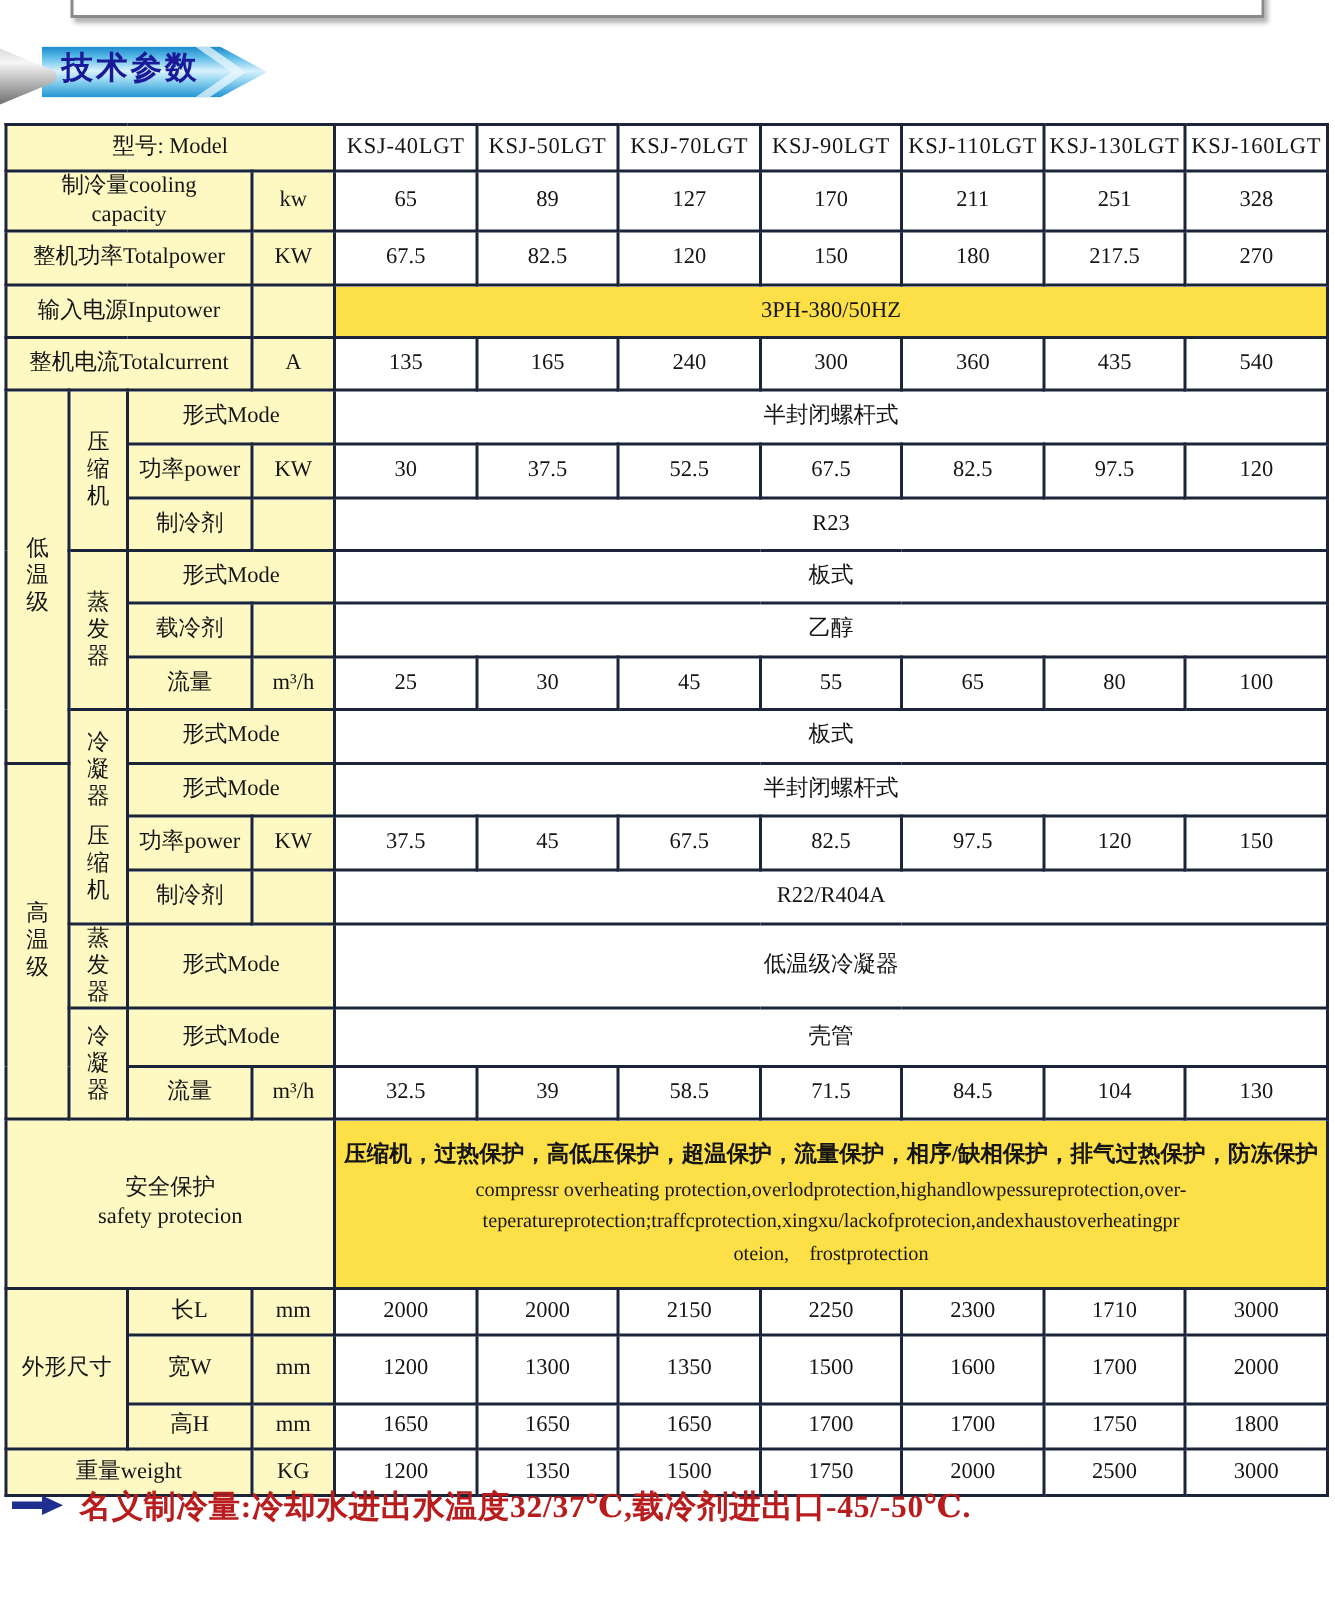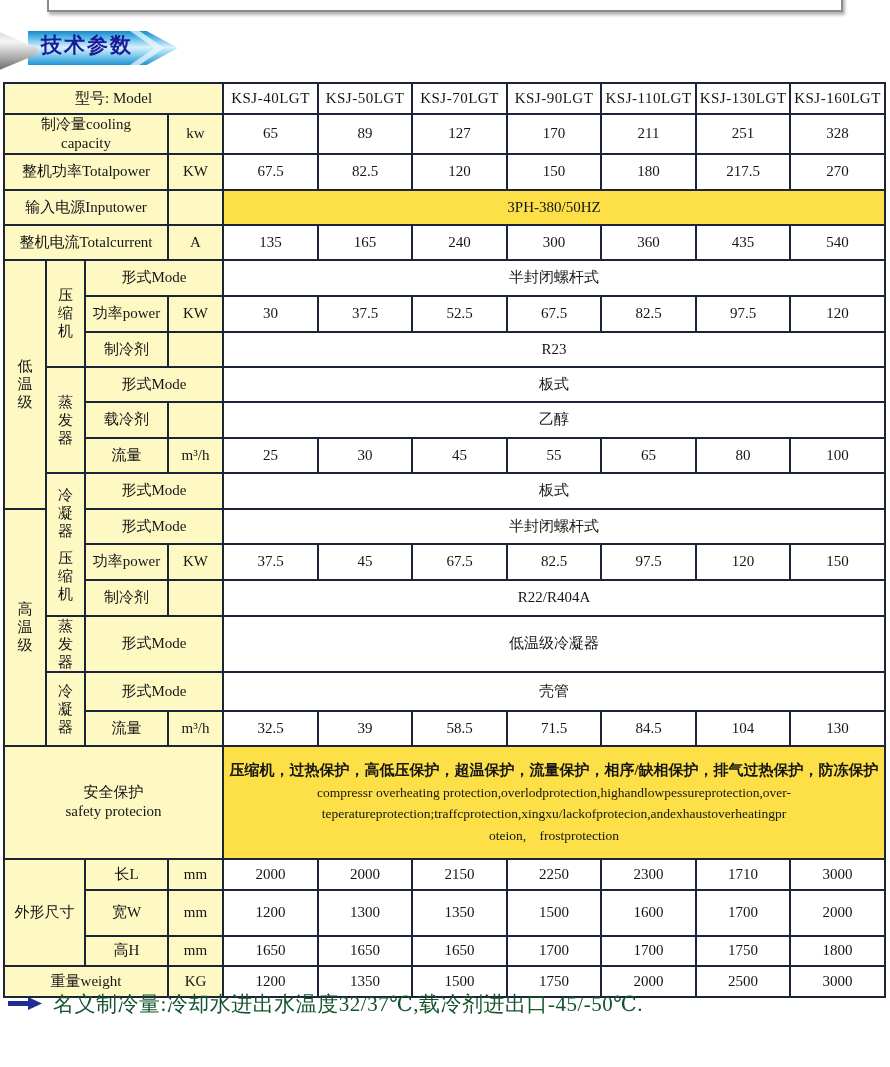--- a/index.html
+++ b/index.html
@@ -54,21 +54,21 @@
   .vgap{margin-top:9px;}
   .mdl{letter-spacing:.5px;}
   .safety-cell{padding:6px 8px;}
   .safety-line{white-space:pre-wrap;text-align:center;font-size:13.5px;line-height:1.6;}
   .safety-line.zh{font-size:15px;font-weight:bold;}
   .slabel{font-size:15px;line-height:1.6;white-space:pre-line;margin-left:34px;}
   
   .notes{position:absolute;left:8px;top:990px;width:880px;}
   .note{display:flex;align-items:center;gap:9px;height:27px;}
   .note svg{flex:0 0 auto;}
-  .note span{font-size:21px;font-weight:normal;color:#14532d;letter-spacing:.5px;white-space:nowrap;}
+  .note span{font-size:21px;font-weight:bold;color:#b91c1c;letter-spacing:.5px;white-space:nowrap;}
 </style>
 </head>
 <body>
 
 <div class="top-box"></div>
 
 <div class="banner">
   <div class="ribbon">
     <i class="chev"></i>
     <span>技术参数</span>

